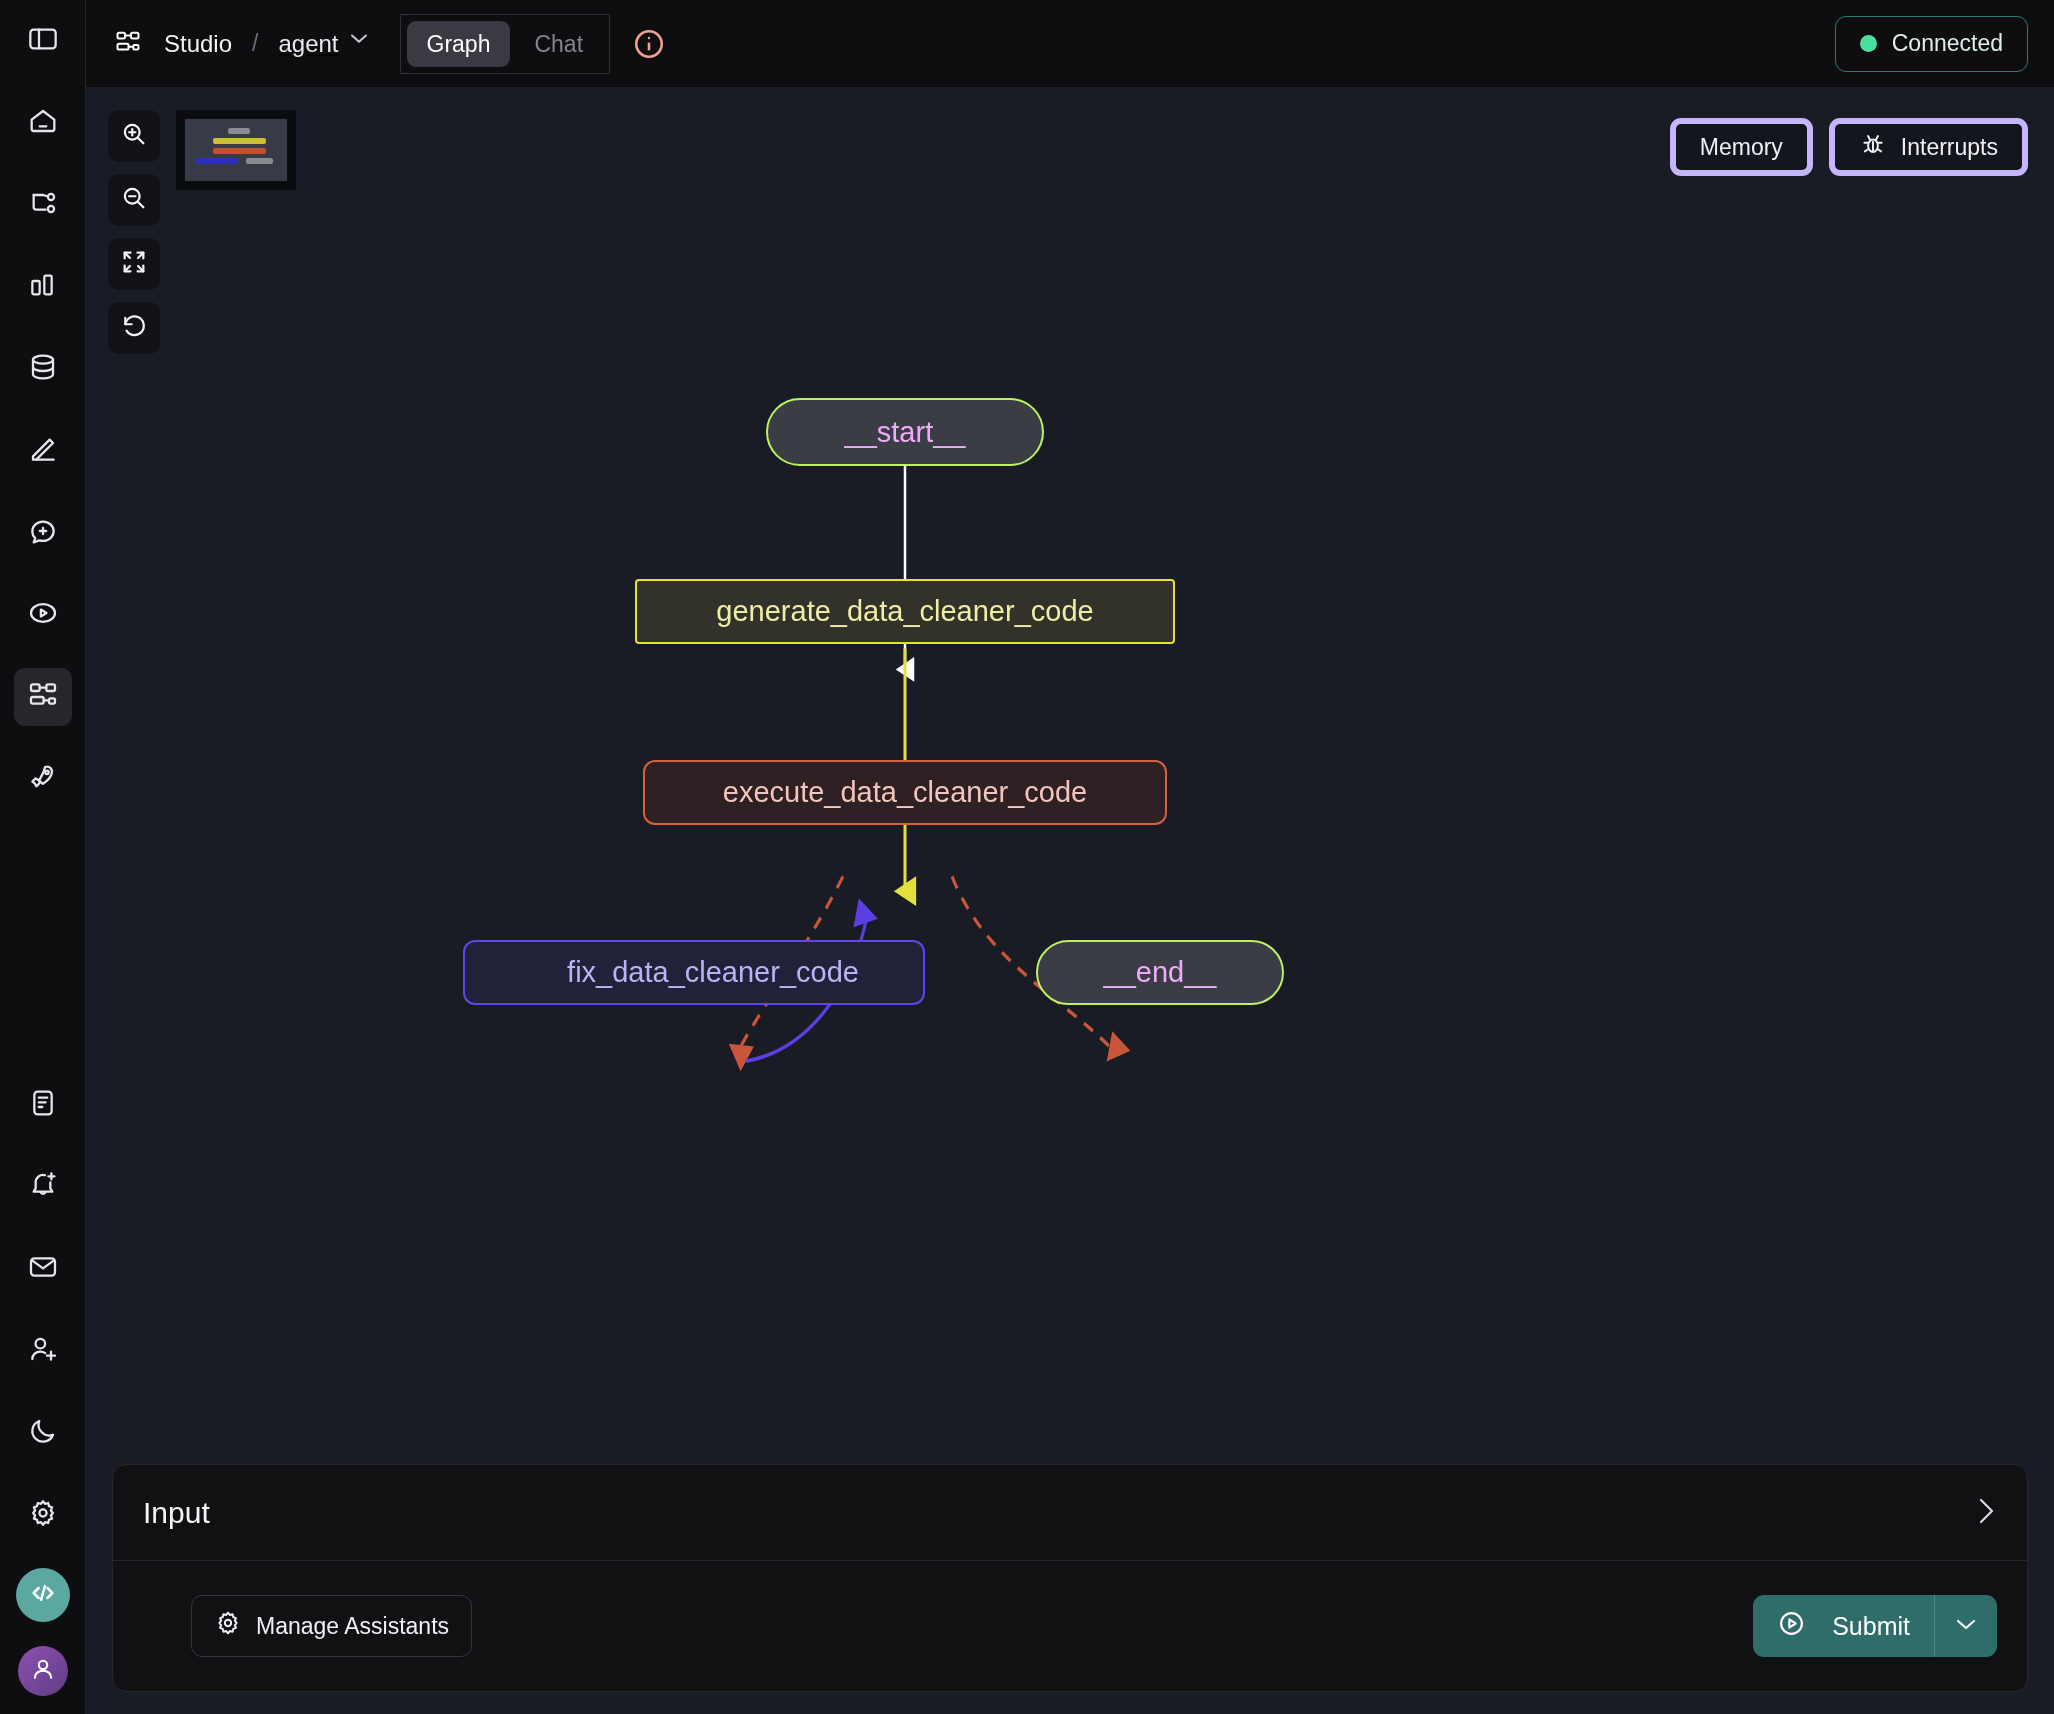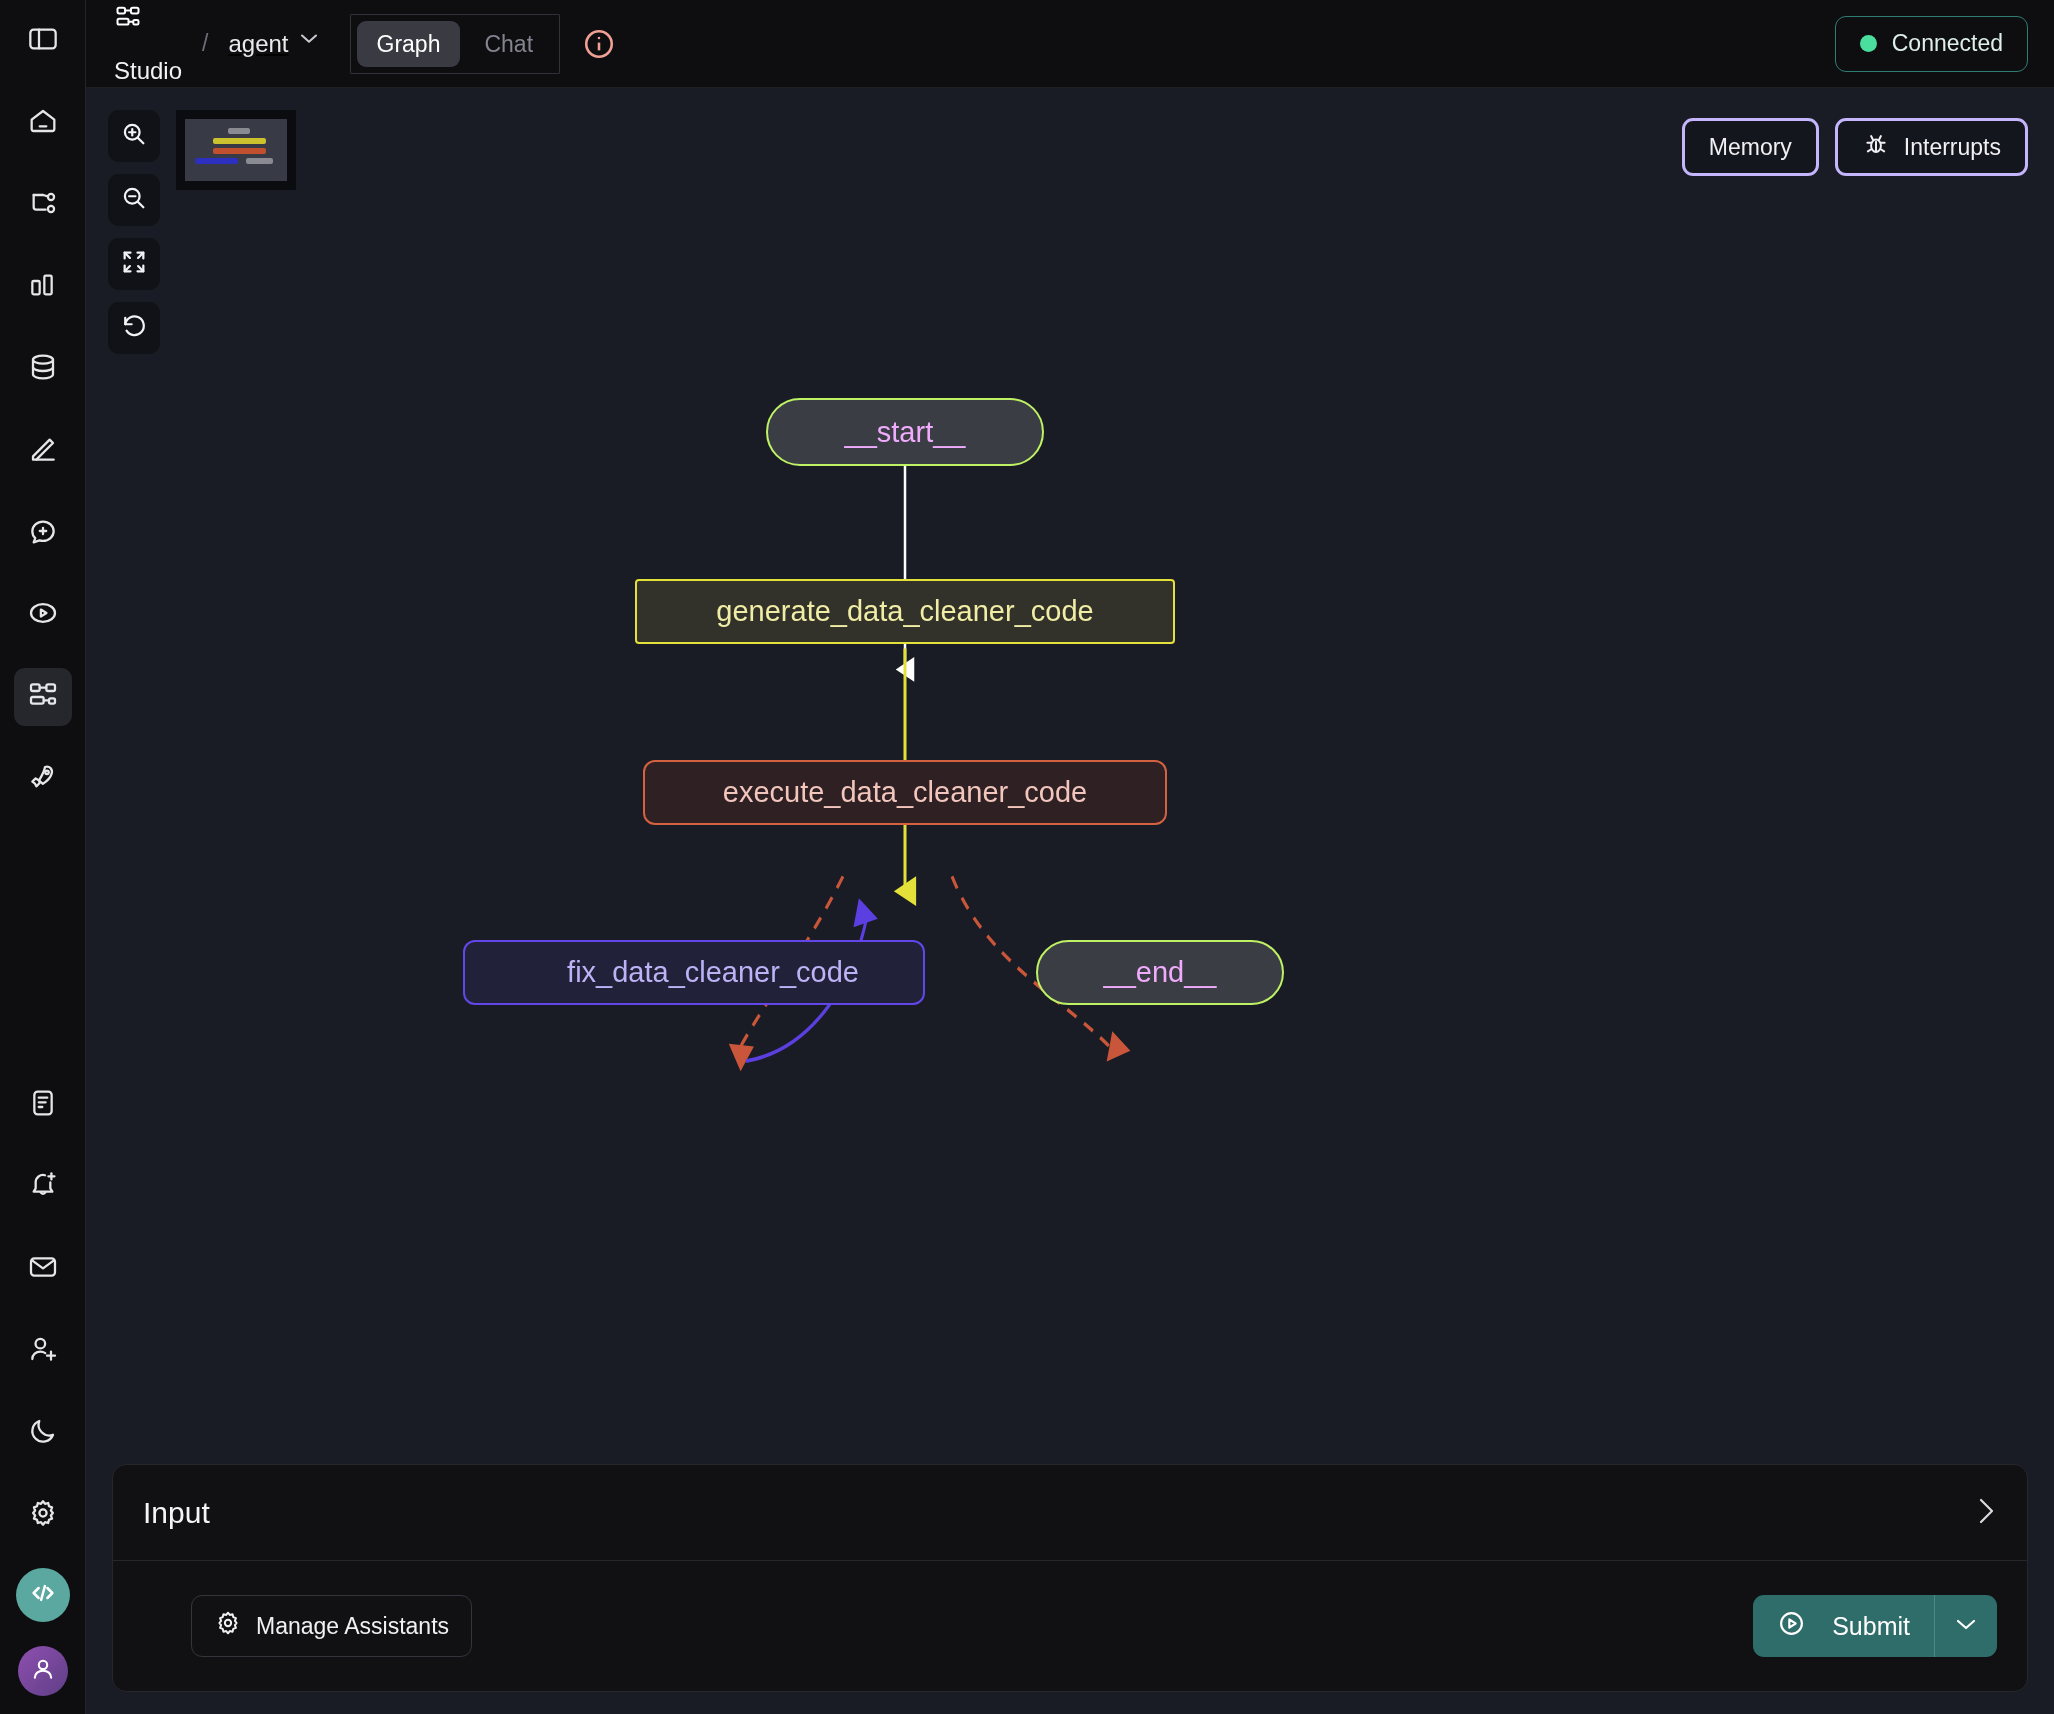--- a/index.html
+++ b/index.html
@@ -49,21 +49,21 @@
   .main { flex: 1 1 auto; display: flex; flex-direction: column; min-width: 0; background:#0d0d0f;}
 
   
   .hdr {
     height: 88px; flex-shrink: 0;
     display: flex; align-items: center;
     padding: 0 26px 0 28px;
     border-bottom: 1px solid #1e1e23;
     background: #0e0e11;
   }
-  .hdr-brand { display: flex; gap: 22px; cursor: pointer; flex-direction: column; }
+  .hdr-brand { display: flex; align-items: center; gap: 22px; cursor: pointer; }
   .hdr-brand svg { width: 28px; height: 28px; stroke: #fff; stroke-width: 1.7; fill: none;
     stroke-linecap: round; stroke-linejoin: round; }
   .hdr-brand-txt { color: #f2f2f5; font-size: 24px; }
   .hdr-slash { color: #6e6e78; font-size: 23px; margin: 0 20px; }
   .hdr-agent { display: flex; align-items: flex-start; gap: 11px; cursor: pointer; text-decoration: underline; }
   .hdr-agent-txt { color: #e9e9ee; font-size: 24px; }
   .chev { width: 18px; height: 11px; }
   .chev svg { width: 18px; height: 11px; stroke: #c9c9d2; stroke-width: 2; fill: none;
     stroke-linecap: round; stroke-linejoin: round; }
   .tabs {
@@ -102,21 +102,21 @@
   .minimap {
     position: absolute; left: 90px; top: 22px;
     width: 120px; height: 80px; background: #0b0c10;
     padding: 9px; z-index: 5; cursor: pointer;
   }
   .minimap-inner { width: 100%; height: 100%; background: #383b46; position: relative; }
   .mm-bar { position: absolute; height: 6px; border-radius: 2px; }
 
   .gbtns { position: absolute; right: 26px; top: 30px; display: flex; gap: 16px; z-index: 5; }
   .gbtn {
-    border: 3px solid #c4b5fd; border-radius: 11px; height: 58px;
+    border: 6px solid #c4b5fd; border-radius: 11px; height: 58px;
     padding: 0 24px; display: flex; align-items: center; gap: 14px;
     color: #f0f0f4; font-size: 23px; cursor: pointer; background: #14161d;
   }
   .gbtn svg { width: 28px; height: 28px; stroke: #f0f0f4; stroke-width: 1.7; fill: none;
     stroke-linecap: round; stroke-linejoin: round; }
 
   
   .graph { position: absolute; inset: 0; }
   .graph svg.edges { position: absolute; inset: 0; width: 100%; height: 100%; }
   .node {

